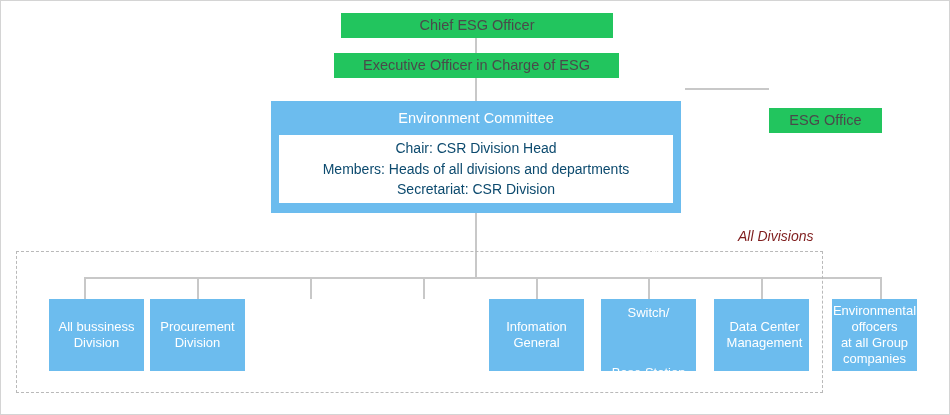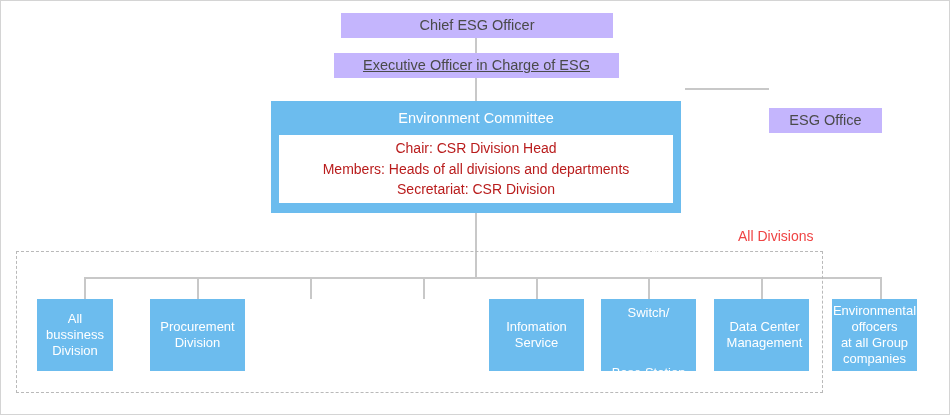--- a/index.html
+++ b/index.html
@@ -26,21 +26,21 @@
     box-sizing: border-box;
     display: flex;
     align-items: center;
     justify-content: center;
     text-align: center;
     line-height: 1.22;
   }
 
   
   .bar-pale {
-    background: #c4b5fd;
+    background: #22c55e;
     color: #4a4a4a;
     font-size: 14.5px;
   }
 
   
   .committee {
     background: #6cbcee;
     flex-direction: column;
     justify-content: flex-start;
     padding: 6px 8px 10px 8px;
@@ -48,21 +48,21 @@
   .committee-title {
     color: #ffffff;
     font-size: 14.5px;
     width: 100%;
     text-align: center;
     padding: 3px 0 7px 0;
     box-sizing: border-box;
   }
   .committee-body {
     background: #ffffff;
-    color: #b91c1c;
+    color: #0c4a6e;
     width: 100%;
     flex: 1;
     display: flex;
     flex-direction: column;
     align-items: center;
     justify-content: center;
     font-size: 14px;
     line-height: 1.45;
   }
 
@@ -77,23 +77,24 @@
   .div-box span { display: block; }
 
   
   .dashed-box {
     position: absolute;
     border: 1px dashed #b9b9b9;
     background: transparent;
   }
   .dashed-label {
     position: absolute;
-    color: #ef4444;
+    color: #7f1d1d;
     font-size: 14px;
     white-space: nowrap;
+    font-style: italic;
   }
 
   
   .ln {
     position: absolute;
     background: #c8c8c8;
   }
   .ln-v { width: 2px; }
   .ln-h { height: 2px; }
 </style>
@@ -117,52 +118,52 @@
   <div class="ln ln-v" style="left:760px; top:276px; height:22px;"></div>
   <div class="ln ln-v" style="left:879px; top:276px; height:22px;"></div>
 
   <div class="dashed-box" style="left:15px; top:250px; width:805px; height:140px;"></div>
   <div class="dashed-label" style="left:737px; top:227px;">All Divisions</div>
 
   <div class="node bar-pale" style="left:340px; top:12px; width:272px; height:25px;">
     <span>Chief ESG Officer</span>
   </div>
 
-  <div class="node bar-pale" style="left:333px; top:52px; width:285px; height:25px;text-decoration:underline;">
+  <div class="node bar-pale" style="left:333px; top:52px; width:285px; height:25px;">
     <span>Executive Officer in Charge of ESG</span>
   </div>
 
   <div class="node bar-pale" style="left:768px; top:75px; width:113px; height:25px;margin-top:32px;">
     <span>ESG Office</span>
   </div>
 
   <div class="node committee" style="left:270px; top:100px; width:410px; height:112px;">
     <div class="committee-title">Environment Committee</div>
     <div class="committee-body">
       <div>Chair: CSR Division Head</div>
       <div>Members: Heads of all divisions and departments</div>
       <div>Secretariat: CSR Division</div>
     </div>
   </div>
 
-  <div class="node div-box" style="left:36px; top:298px; width:76px; height:72px;">
+  <div class="node div-box" style="left:48px; top:298px; width:95px; height:72px;">
     <span>All bussiness</span>
     <span>Division</span>
   </div>
 
   <div class="node div-box" style="left:149px; top:298px; width:95px; height:72px;">
     <span>Procurement</span>
     <span>Division</span>
   </div>
 
 
 
   <div class="node div-box" style="left:488px; top:298px; width:95px; height:72px;">
     <span>Infomation</span>
-    <span>Service</span>
+    <span>General</span>
   </div>
 
   <div class="node div-box" style="left:600px; top:298px; width:95px; height:72px;gap:44px;">
     <span>Network Center/</span>
     <span>Switch/</span>
     <span>Base Station</span>
     <span>Management</span>
   </div>
 
   <div class="node div-box" style="left:713px; top:298px; width:95px; height:72px;padding-left:8px;">

